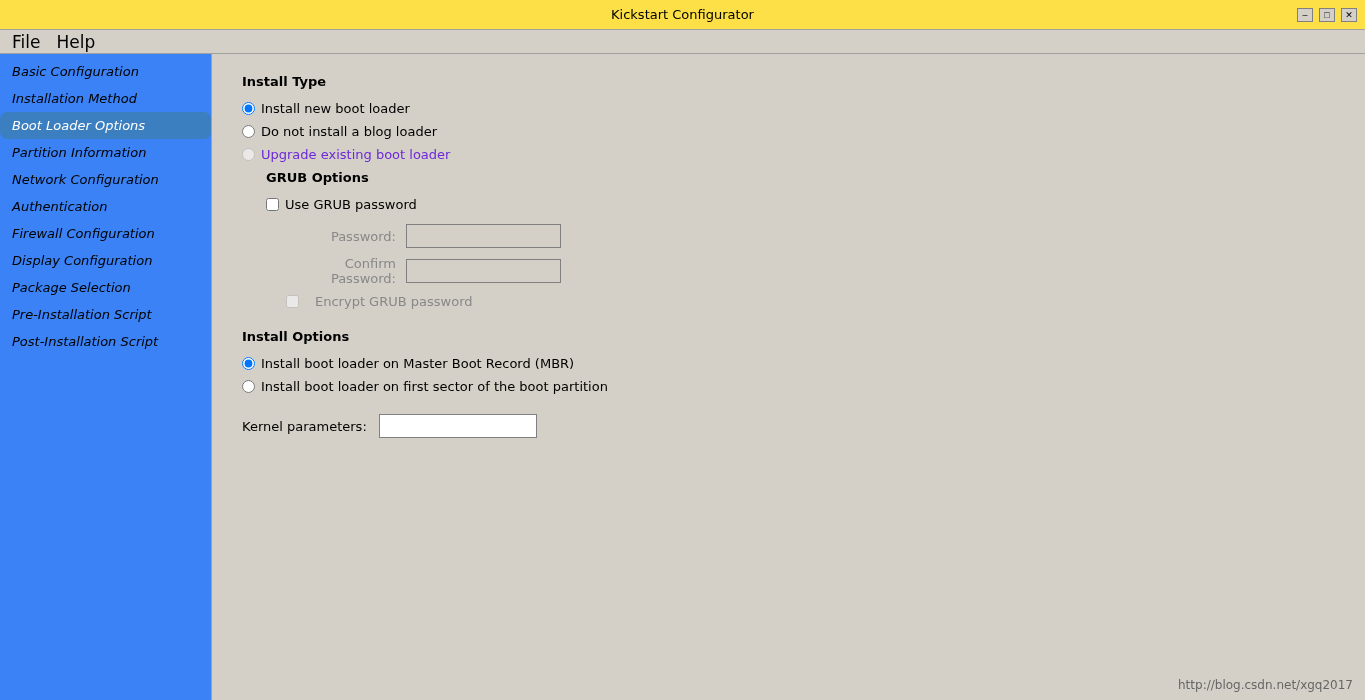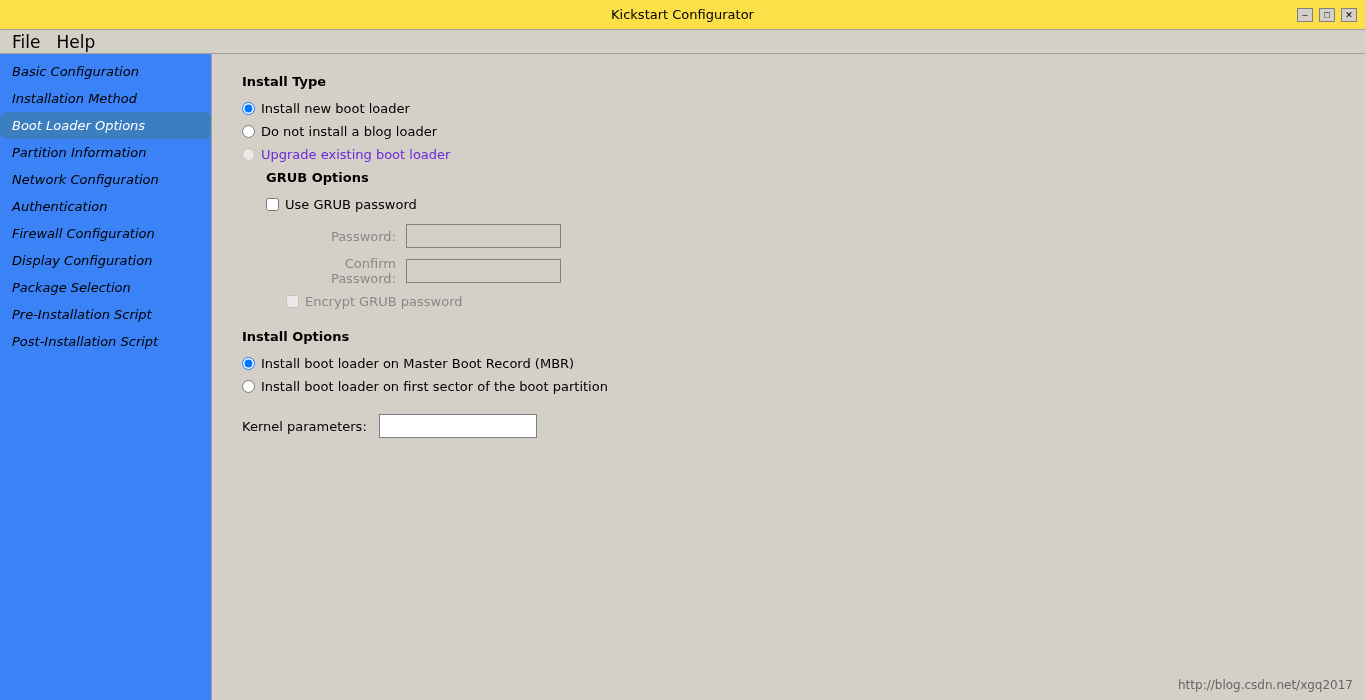--- a/index.html
+++ b/index.html
@@ -192,21 +192,21 @@
     }
 
     .password-input:disabled {
       background: #d4d0c8;
       color: #888;
     }
 
     .encrypt-row {
       display: flex;
       align-items: center;
-      gap: 6px;
+      gap: 16px;
       padding-left: 20px;
     }
 
     .encrypt-row label {
       font-size: 13px;
       color: #888;
     }
 
     
     .install-options {

